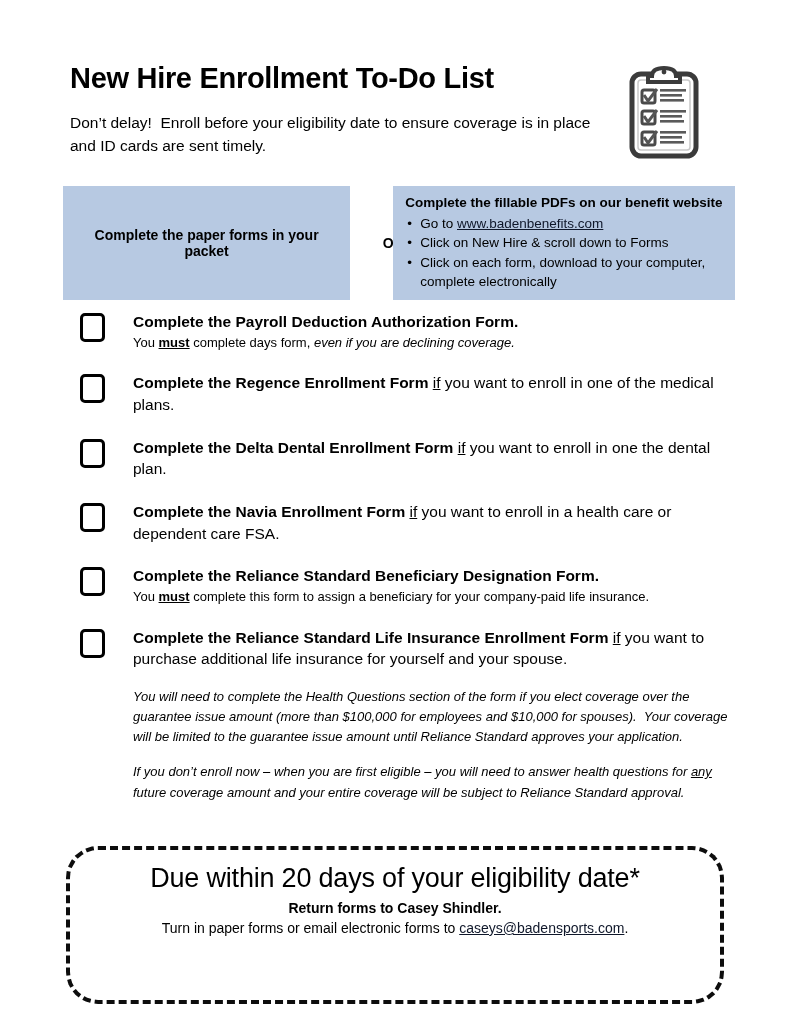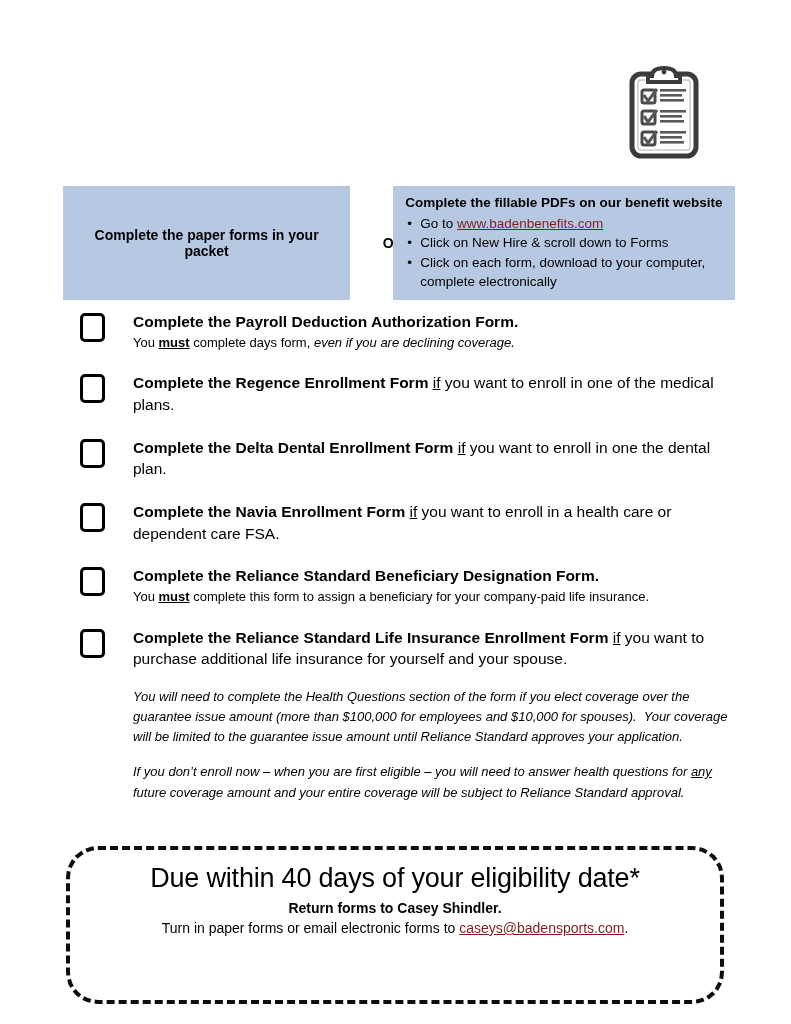--- a/index.html
+++ b/index.html
@@ -22,21 +22,21 @@
   }
   .opt-or {
     width:42px; display:flex; align-items:center; justify-content:center;
     font-weight:bold; font-size:14px;padding-left:43px;
   }
   .opt-right { width:344px; padding:7px 10px 8px 12px; font-size:13.5px; line-height:1.45; }
   .opt-right .opt-heading { font-weight:bold; margin-bottom:1px; }
   .opt-bullets { list-style:none; }
   .opt-bullets li { position:relative; padding-left:15px; }
   .opt-bullets li::before { content:"\2022"; position:absolute; left:2px; top:0; }
-  .link { text-decoration:underline; color:#7f1d1d; cursor:pointer; }
+  .link { text-decoration:underline; color:#0f172a; cursor:pointer; }
   
   .checklist { position:absolute; top:311px; left:80px; width:648px; }
   .chk-item { display:flex; margin-bottom:21px;justify-content:flex-end; }
   .chk-box {
     flex:0 0 auto; width:25px; height:29px; border:3.5px solid #000; border-radius:5px;
     margin-top:2px; background:#fff;
   }
   .chk-text { margin-left:28px; width:615px; font-size:15.5px; line-height:1.4; }
   .chk-title { font-weight:bold; }
   .chk-note { font-size:13px; line-height:1.35; margin-top:1px; }
@@ -56,20 +56,24 @@
   .due-headline { font-size:27px; letter-spacing:-0.2px; margin-bottom:6px; }
   .due-return { font-size:14px; font-weight:bold; margin-bottom:4px; }
   .due-turnin { font-size:14px; }
   .due-payroll { font-size:13.5px; font-weight:bold; }
 </style>
 </head>
 <body>
 
 <div class="page">
 
+  <div class="header">
+    <div class="doc-title">New Hire Enrollment To-Do List</div>
+    <div class="doc-subtitle">Don’t delay!  Enroll before your eligibility date to ensure coverage is in place and ID cards are sent timely.</div>
+  </div>
 
   <div class="clipboard">
     <svg width="76" height="98" viewBox="0 0 76 98" xmlns="http://www.w3.org/2000/svg">
       <rect x="6" y="10" width="64" height="82" rx="9" fill="#ffffff" stroke="#3b3b3b" stroke-width="5"></rect>
       <rect x="12" y="16" width="52" height="70" rx="3" fill="#ffffff" stroke="#c9c9c9" stroke-width="1.5"></rect>
       <path d="M26 12 q0-8 12-8 q12 0 12 8 l4 0 l0 6 l-32 0 l0-6 z" fill="#ffffff" stroke="#3b3b3b" stroke-width="4"></path>
       <circle cx="38" cy="8" r="2.4" fill="#3b3b3b"></circle>
 
       <rect x="16" y="26" width="13" height="13" rx="2" fill="#fff" stroke="#4a4a4a" stroke-width="3"></rect>
       <path d="M18 31 l4 6 l9 -12" fill="none" stroke="#555" stroke-width="3"></path>
@@ -145,18 +149,18 @@
     </div>
 
   </div>
 
   <div class="disclaimers">
     <p>You will need to complete the Health Questions section of the form if you elect coverage over the guarantee issue amount (more than $100,000 for employees and $10,000 for spouses).  Your coverage will be limited to the guarantee issue amount until Reliance Standard approves your application.</p>
     <p><span>If you don’t enroll now – when you are first eligible – you will need to answer health questions for </span><span class="u">any</span><span> future coverage amount and your entire coverage will be subject to Reliance Standard approval.</span></p>
   </div>
 
   <div class="due-box">
-    <div class="due-headline">Due within 40 days of your eligibility date*</div>
+    <div class="due-headline">Due within 20 days of your eligibility date*</div>
     <div class="due-return">Return forms to Casey Shindler.</div>
     <div class="due-turnin"><span>Turn in paper forms or email electronic forms to </span><span class="link">caseys@badensports.com</span><span>.</span></div>
   </div>
 
 </div>
 
 </body></html>

